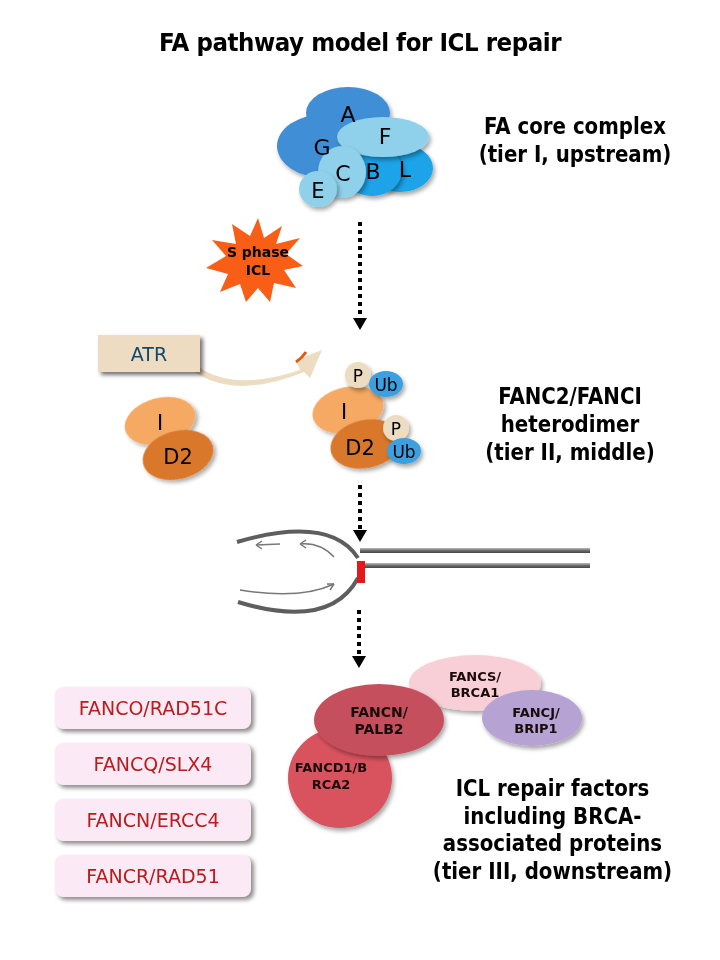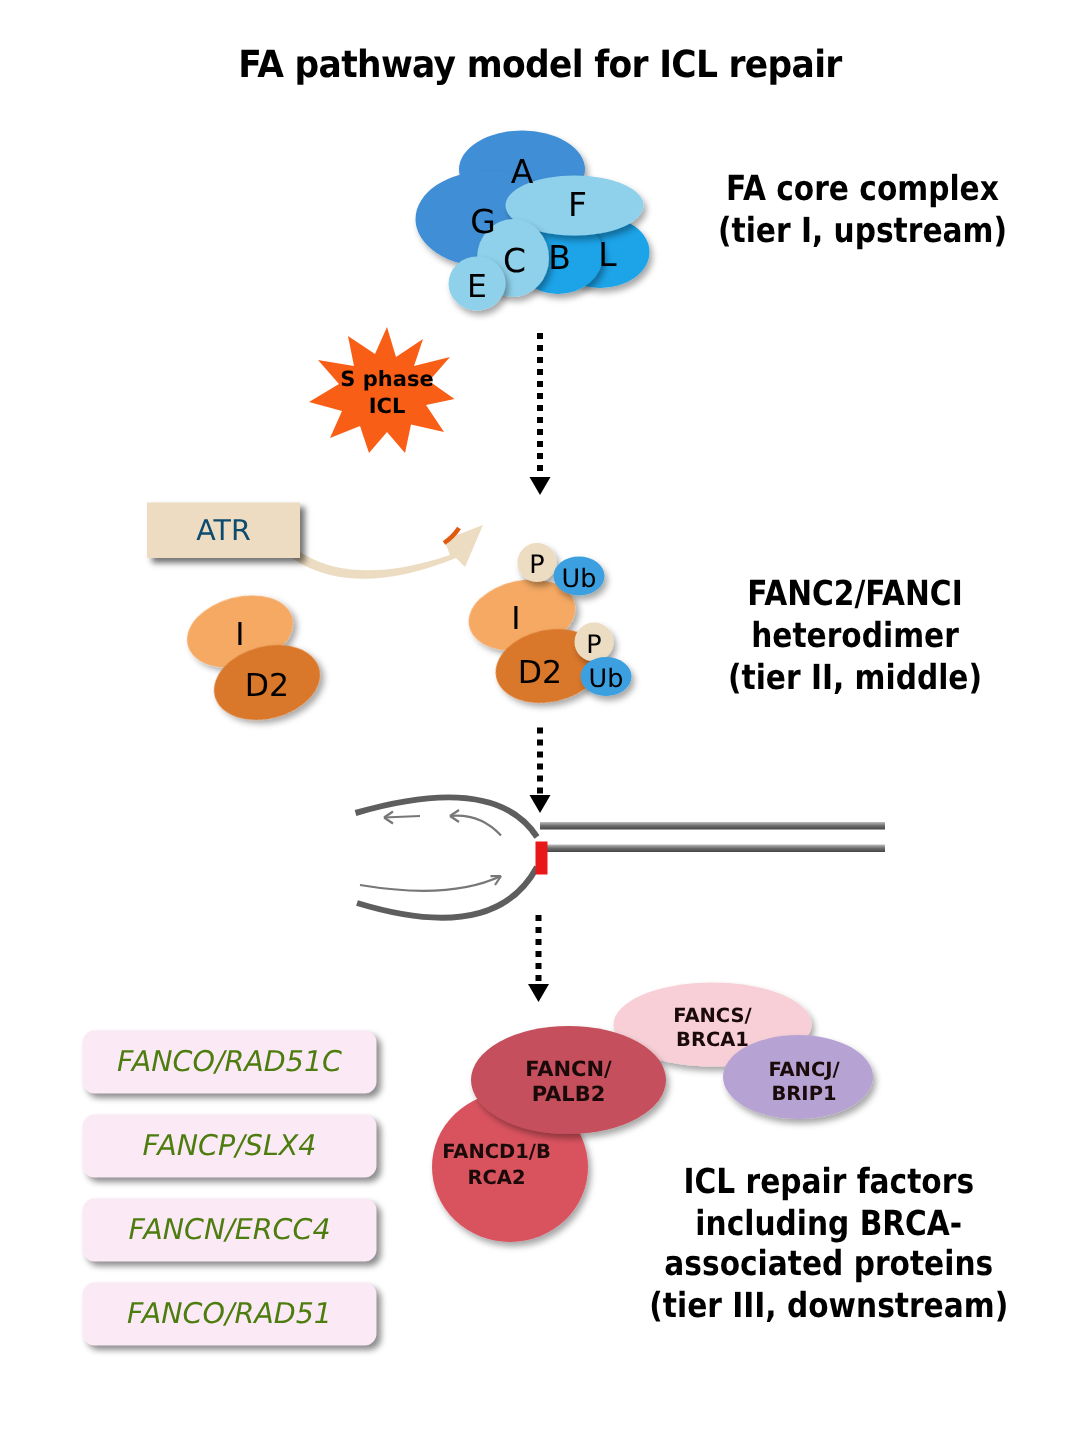--- a/index.html
+++ b/index.html
@@ -10,21 +10,21 @@
            letter-spacing: -0.5px; color: #000; transform: scaleX(0.92); }
   .label-bold { position: absolute; text-align: center; font-family: "DejaVu Sans", sans-serif;
                 font-weight: bold; color: #000; line-height: 1.2; transform: scaleX(0.86); transform-origin: center; }
   .lbl1 { left: 440px; width: 270px; top: 113px; font-size: 23px; }
   .lbl2 { left: 445px; width: 250px; top: 382px; font-size: 23px; line-height: 1.22; }
   .lbl3 { left: 385px; width: 335px; top: 775px; font-size: 23px; line-height: 1.2; }
   svg.diagram { position: absolute; left: 0; top: 0; }
   .pill { position: absolute; left: 55px; width: 196px; height: 42px; background: #fbeaf5;
           border-radius: 8px; box-shadow: 3px 3px 4px rgba(0,0,0,0.45);
           display: flex; align-items: center; justify-content: center;
-          font-family: "DejaVu Sans", sans-serif; font-size: 19px; color: #4d7c0f; font-style: italic; }
+          font-family: "DejaVu Sans", sans-serif; font-size: 19px; color: #b91c1c; }
   .atr { position: absolute; left: 98px; top: 303px; width: 102px; height: 37px; background: #eddcc2;
          box-shadow: 3px 3px 4px rgba(0,0,0,0.55); display: flex; align-items: center; justify-content: center;
          font-family: "DejaVu Sans", sans-serif; font-size: 19px; color: #0c4a6e; margin-top: 32px; }
   .svgtext { font-family: "DejaVu Sans", sans-serif; }
   .bold { font-weight: bold; }
 </style>
 </head>
 <body>
 
 <div class="title">FA pathway model for ICL repair</div>
@@ -151,15 +151,15 @@
   <div>(tier II, middle)</div>
 </div>
 <div class="label-bold lbl3">
   <div>ICL repair factors</div>
   <div>including BRCA-</div>
   <div>associated proteins</div>
   <div>(tier III, downstream)</div>
 </div>
 
 <div class="pill" style="top:687px;">FANCO/RAD51C</div>
-<div class="pill" style="top:743px;">FANCP/SLX4</div>
+<div class="pill" style="top:743px;">FANCQ/SLX4</div>
 <div class="pill" style="top:799px;">FANCN/ERCC4</div>
-<div class="pill" style="top:855px;">FANCO/RAD51</div>
+<div class="pill" style="top:855px;">FANCR/RAD51</div>
 
 </body></html>

